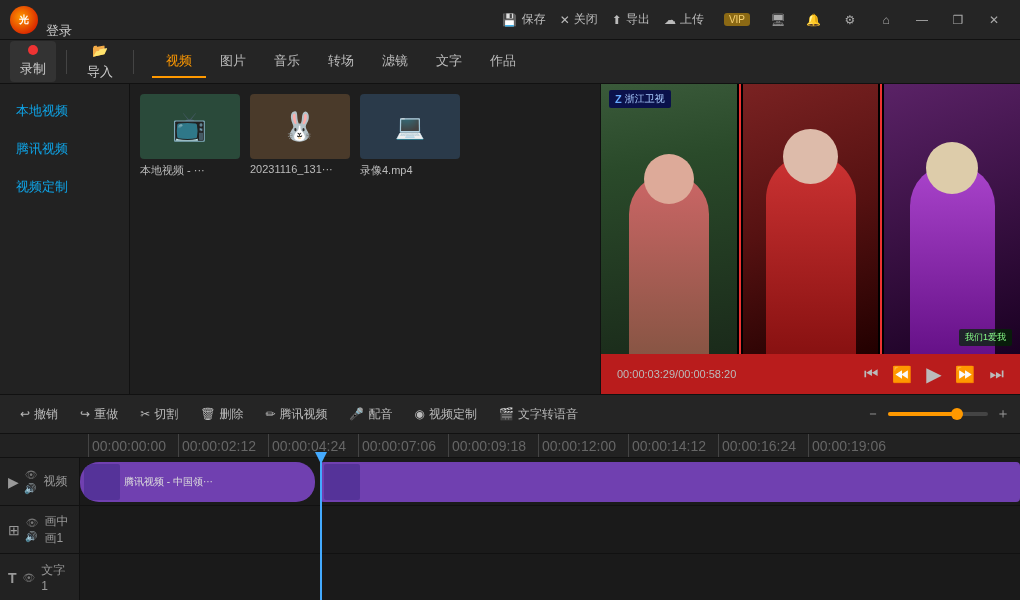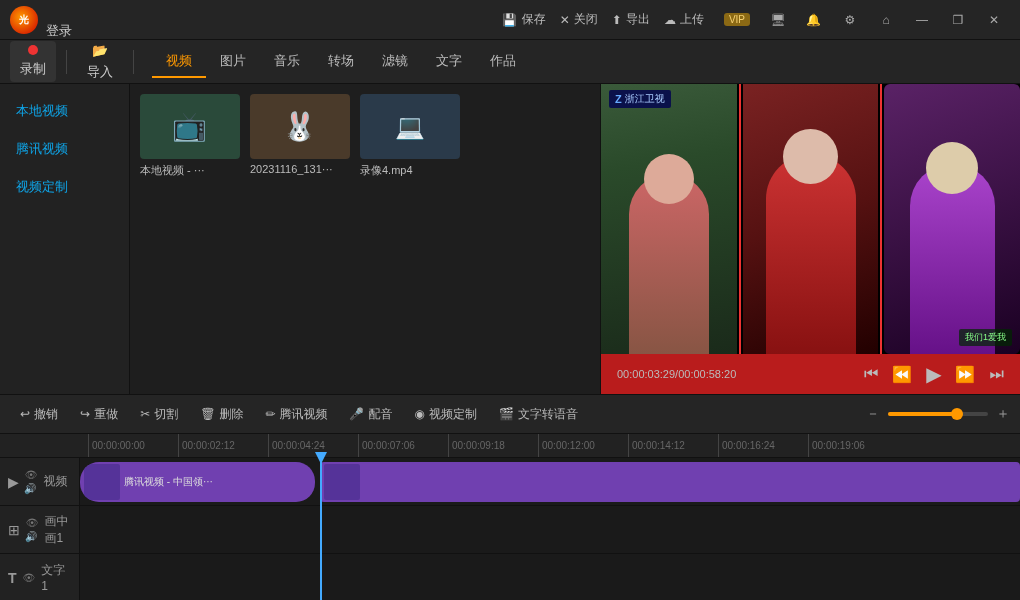--- a/index.html
+++ b/index.html
@@ -133,21 +133,21 @@
     .playhead::before { content: ''; position: absolute; top: -6px; left: -5px; width: 12px; height: 12px; background: #4af; clip-path: polygon(50% 0%, 0% 100%, 100% 100%); transform: rotate(180deg); }
     .track-text { background: #1a1a1a; }
 
     
     .preview-mosaic { width: 100%; height: 100%; display: flex; gap: 2px; position: relative; }
     .pv-col { flex: 1; overflow: hidden; position: relative; }
     
     .pv-bg1 { background: linear-gradient(to bottom, #556655 0%, #334433 40%, #223322 100%); }
     .divider-line { width: 2px; background: #e33; height: 100%; flex-shrink: 0; }
     .ruler-marks { display: flex; align-items: center; width: 100%; gap: 0; }
-    .ruler-seg { width: 90px; flex-shrink: 0; font-size: 10px; color: #666; border-left: 1px solid #444; padding-left: 3px; height: 24px; display: flex; align-items: center; }
+    .ruler-seg { width: 90px; flex-shrink: 0; font-size: 14px; color: #666; border-left: 1px solid #444; padding-left: 3px; height: 24px; display: flex; align-items: center; }
   </style>
 </head>
 <body>
 
 <div class="title-bar">
   <div class="title-bar-left">
     <div class="app-logo">光</div>
     <span class="title-bar-title">登录</span>
   </div>
   <div class="title-bar-actions">
@@ -241,21 +241,21 @@
         <div class="divider-line"></div>
 
         <div class="pv-col" style="background:linear-gradient(160deg,#7a2222 0%,#551111 50%,#220000 100%);position:relative;">
           <div style="width:100%;height:100%;display:flex;align-items:flex-end;justify-content:center;">
             <div style="width:90px;height:200px;background:linear-gradient(to bottom,#cc3333,#881111);border-radius:45px 45px 0 0;position:absolute;bottom:0;"></div>
             <div style="width:55px;height:55px;background:#ddbbaa;border-radius:50%;position:absolute;bottom:170px;"></div>
           </div>
         </div>
         <div class="divider-line"></div>
 
-        <div class="pv-col" style="background:linear-gradient(160deg,#5a2266 0%,#3a1144 50%,#1a0022 100%);position:relative;border-radius:6px;">
+        <div class="pv-col" style="background:linear-gradient(160deg,#5a2266 0%,#3a1144 50%,#1a0022 100%);position:relative;">
           <div style="width:100%;height:100%;display:flex;align-items:flex-end;justify-content:center;">
             <div style="width:85px;height:190px;background:linear-gradient(to bottom,#aa44cc,#661188);border-radius:42px 42px 0 0;position:absolute;bottom:0;"></div>
             <div style="width:52px;height:52px;background:#ddccaa;border-radius:50%;position:absolute;bottom:160px;"></div>
           </div>
           <div style="position:absolute;bottom:8px;right:8px;background:rgba(0,40,0,0.7);padding:2px 6px;border-radius:2px;font-size:9px;color:#88ff88;">我们1爱我</div>
         </div>
       </div>
     </div>
     <div class="preview-controls">
       <span class="time-display">00:00:03:29/00:00:58:20</span>

